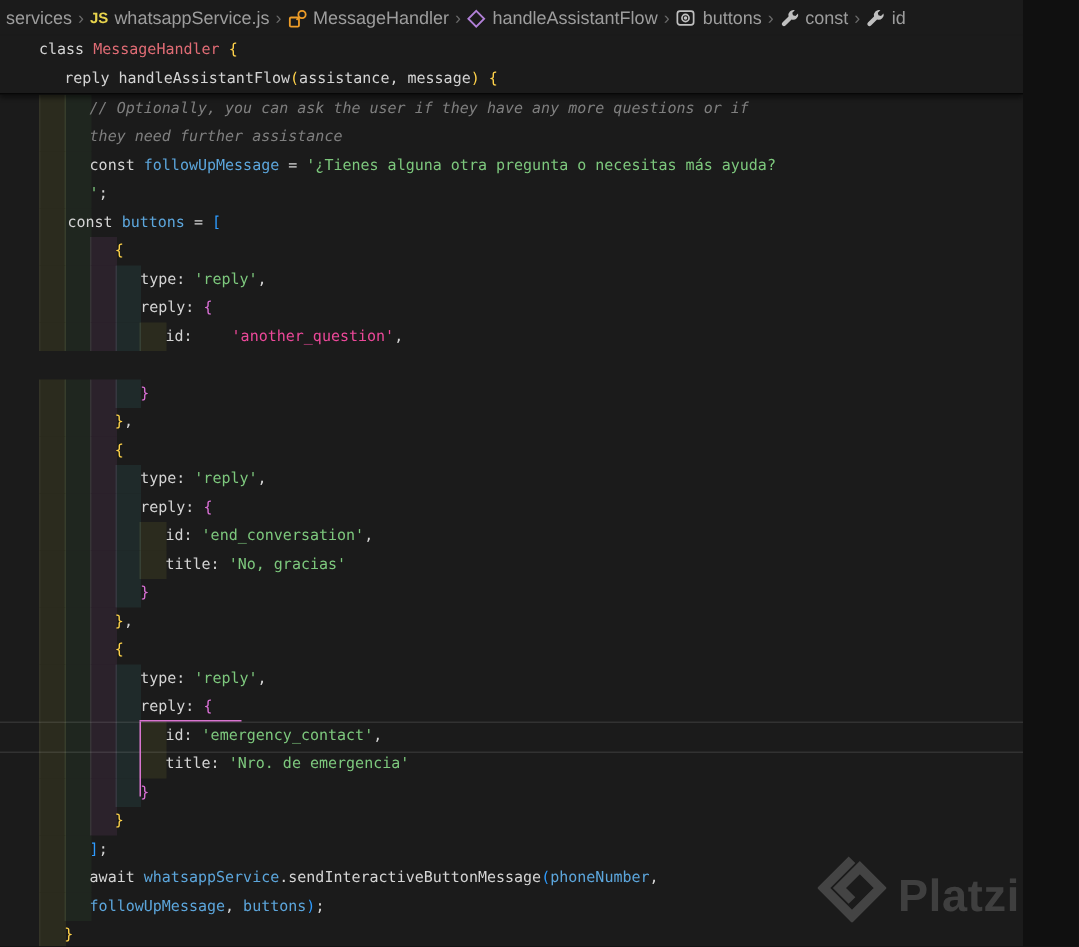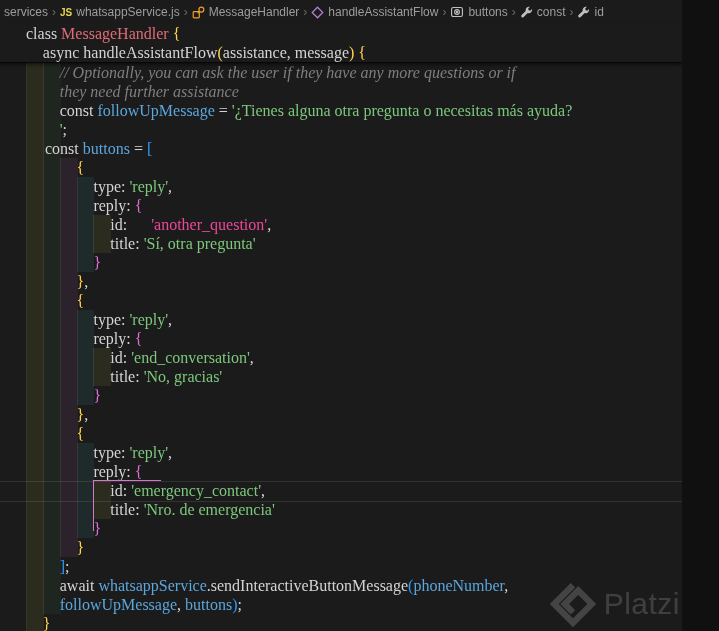--- a/index.html
+++ b/index.html
@@ -13,24 +13,24 @@
   .bc-sep{color:#6b6b6b;margin:0 4px;font-size:12px;}
   .bc-js{color:#e8d44d;font-weight:bold;font-size:10px;letter-spacing:0;}
   .bc-ico{display:inline-flex;align-items:center;}
   
   .sticky{position:absolute;top:24px;left:0;right:0;height:38px;background:#1b1b1b;z-index:4;
           border-bottom:1px solid #070707;box-shadow:0 2px 3px rgba(0,0,0,0.45);}
   
   .ebody{position:absolute;top:63px;left:0;right:0;bottom:0;z-index:1;}
   .crow{position:absolute;left:0;right:0;height:19px;}
   .tint{position:absolute;top:0;bottom:0;border-left:1px solid rgba(255,255,255,0.045);}
-  .ctext{position:absolute;top:0;height:19px;line-height:19px;white-space:pre;font-size:16px;font-family:Liberation Serif, serif;}
+  .ctext{position:absolute;top:0;height:19px;line-height:19px;white-space:pre;font-size:10px;}
   .deco{position:absolute;pointer-events:none;}
   
-  .wm{position:absolute;right:0;bottom:4px;display:flex;align-items:center;gap:8px;padding-right:2px;z-index:2;}
+  .wm{position:absolute;right:0;bottom:16px;display:flex;align-items:flex-end;gap:8px;padding-right:2px;z-index:2;font-weight:bold;}
   .wm-text{font-family:"Liberation Sans",sans-serif;font-size:30px;color:rgba(255,255,255,0.16);letter-spacing:0.5px;}
 </style>
 </head>
 <body>
 
 <div class="app">
   <div class="breadcrumb">
       <span class="bc-item">
         <span>services</span>
       </span>
@@ -89,21 +89,21 @@
           </svg>
         </span>
         <span>id</span>
       </span>
     </div>
   <div class="sticky">
       <div class="crow" style="top: 0px;">
         <div class="ctext" style="left: 26px;"><span style="color: rgb(212, 212, 212);">class </span><span style="color: rgb(224, 108, 117);">MessageHandler</span><span style="color: rgb(212, 212, 212);"> </span><span style="color: rgb(255, 210, 74);">{</span></div>
       </div>
       <div class="crow" style="top: 19px;">
-        <div class="ctext" style="left: 42.86px;"><span style="color: rgb(212, 212, 212);">async handleAssistantFlow</span><span style="color: rgb(255, 210, 74);">(</span><span style="color: rgb(212, 212, 212);">assistance, message</span><span style="color: rgb(255, 210, 74);">)</span><span style="color: rgb(212, 212, 212);"> </span><span style="color: rgb(255, 210, 74);">{</span></div>
+        <div class="ctext" style="left: 42.86px;"><span style="color: rgb(212, 212, 212);">reply handleAssistantFlow</span><span style="color: rgb(255, 210, 74);">(</span><span style="color: rgb(212, 212, 212);">assistance, message</span><span style="color: rgb(255, 210, 74);">)</span><span style="color: rgb(212, 212, 212);"> </span><span style="color: rgb(255, 210, 74);">{</span></div>
       </div>
     </div>
   <div class="ebody">
       <div class="crow" style="top: 0px;">
         <div class="tint" style="left: 26px; width: 16.86px; background: rgba(255, 255, 64, 0.07);"></div>
         <div class="tint" style="left: 42.86px; width: 16.86px; background: rgba(127, 255, 127, 0.05);"></div>
         <div class="ctext" style="left: 59.72px;"><span style="color: rgb(127, 127, 127); font-style: italic;">// Optionally, you can ask the user if they have any more questions or if</span></div>
       </div>
       <div class="crow" style="top: 19px;">
         <div class="tint" style="left: 26px; width: 16.86px; background: rgba(255, 255, 64, 0.07);"></div>
@@ -145,28 +145,20 @@
         <div class="tint" style="left: 76.58px; width: 16.86px; background: rgba(79, 236, 236, 0.07);"></div>
         <div class="ctext" style="left: 93.44px;"><span style="color: rgb(212, 212, 212);">reply: </span><span style="color: rgb(218, 112, 214);">{</span></div>
       </div>
       <div class="crow" style="top: 152px;">
         <div class="tint" style="left: 26px; width: 16.86px; background: rgba(255, 255, 64, 0.07);"></div>
         <div class="tint" style="left: 42.86px; width: 16.86px; background: rgba(127, 255, 127, 0.05);"></div>
         <div class="tint" style="left: 59.72px; width: 16.86px; background: rgba(255, 127, 255, 0.07);"></div>
         <div class="tint" style="left: 76.58px; width: 16.86px; background: rgba(79, 236, 236, 0.07);"></div>
         <div class="tint" style="left: 93.44px; width: 16.86px; background: rgba(255, 255, 64, 0.07);"></div>
         <div class="ctext" style="left: 110.3px;"><span style="color: rgb(212, 212, 212);">id: </span><span style="color: #ec4899; margin-left: 20px;">'another_question'</span><span style="color: rgb(212, 212, 212);">,</span></div>
-      </div>
-      <div class="crow" style="top: 171px;">
-        <div class="tint" style="left: 26px; width: 16.86px; background: rgba(255, 255, 64, 0.07);"></div>
-        <div class="tint" style="left: 42.86px; width: 16.86px; background: rgba(127, 255, 127, 0.05);"></div>
-        <div class="tint" style="left: 59.72px; width: 16.86px; background: rgba(255, 127, 255, 0.07);"></div>
-        <div class="tint" style="left: 76.58px; width: 16.86px; background: rgba(79, 236, 236, 0.07);"></div>
-        <div class="tint" style="left: 93.44px; width: 16.86px; background: rgba(255, 255, 64, 0.07);"></div>
-        <div class="ctext" style="left: 110.3px;"><span style="color: rgb(212, 212, 212);">title: </span><span style="color: rgb(125, 200, 125);">'Sí, otra pregunta'</span></div>
       </div>
       <div class="crow" style="top: 190px;">
         <div class="tint" style="left: 26px; width: 16.86px; background: rgba(255, 255, 64, 0.07);"></div>
         <div class="tint" style="left: 42.86px; width: 16.86px; background: rgba(127, 255, 127, 0.05);"></div>
         <div class="tint" style="left: 59.72px; width: 16.86px; background: rgba(255, 127, 255, 0.07);"></div>
         <div class="tint" style="left: 76.58px; width: 16.86px; background: rgba(79, 236, 236, 0.07);"></div>
         <div class="ctext" style="left: 93.44px;"><span style="color: rgb(218, 112, 214);">}</span></div>
       </div>
       <div class="crow" style="top: 209px;">
         <div class="tint" style="left: 26px; width: 16.86px; background: rgba(255, 255, 64, 0.07);"></div>

